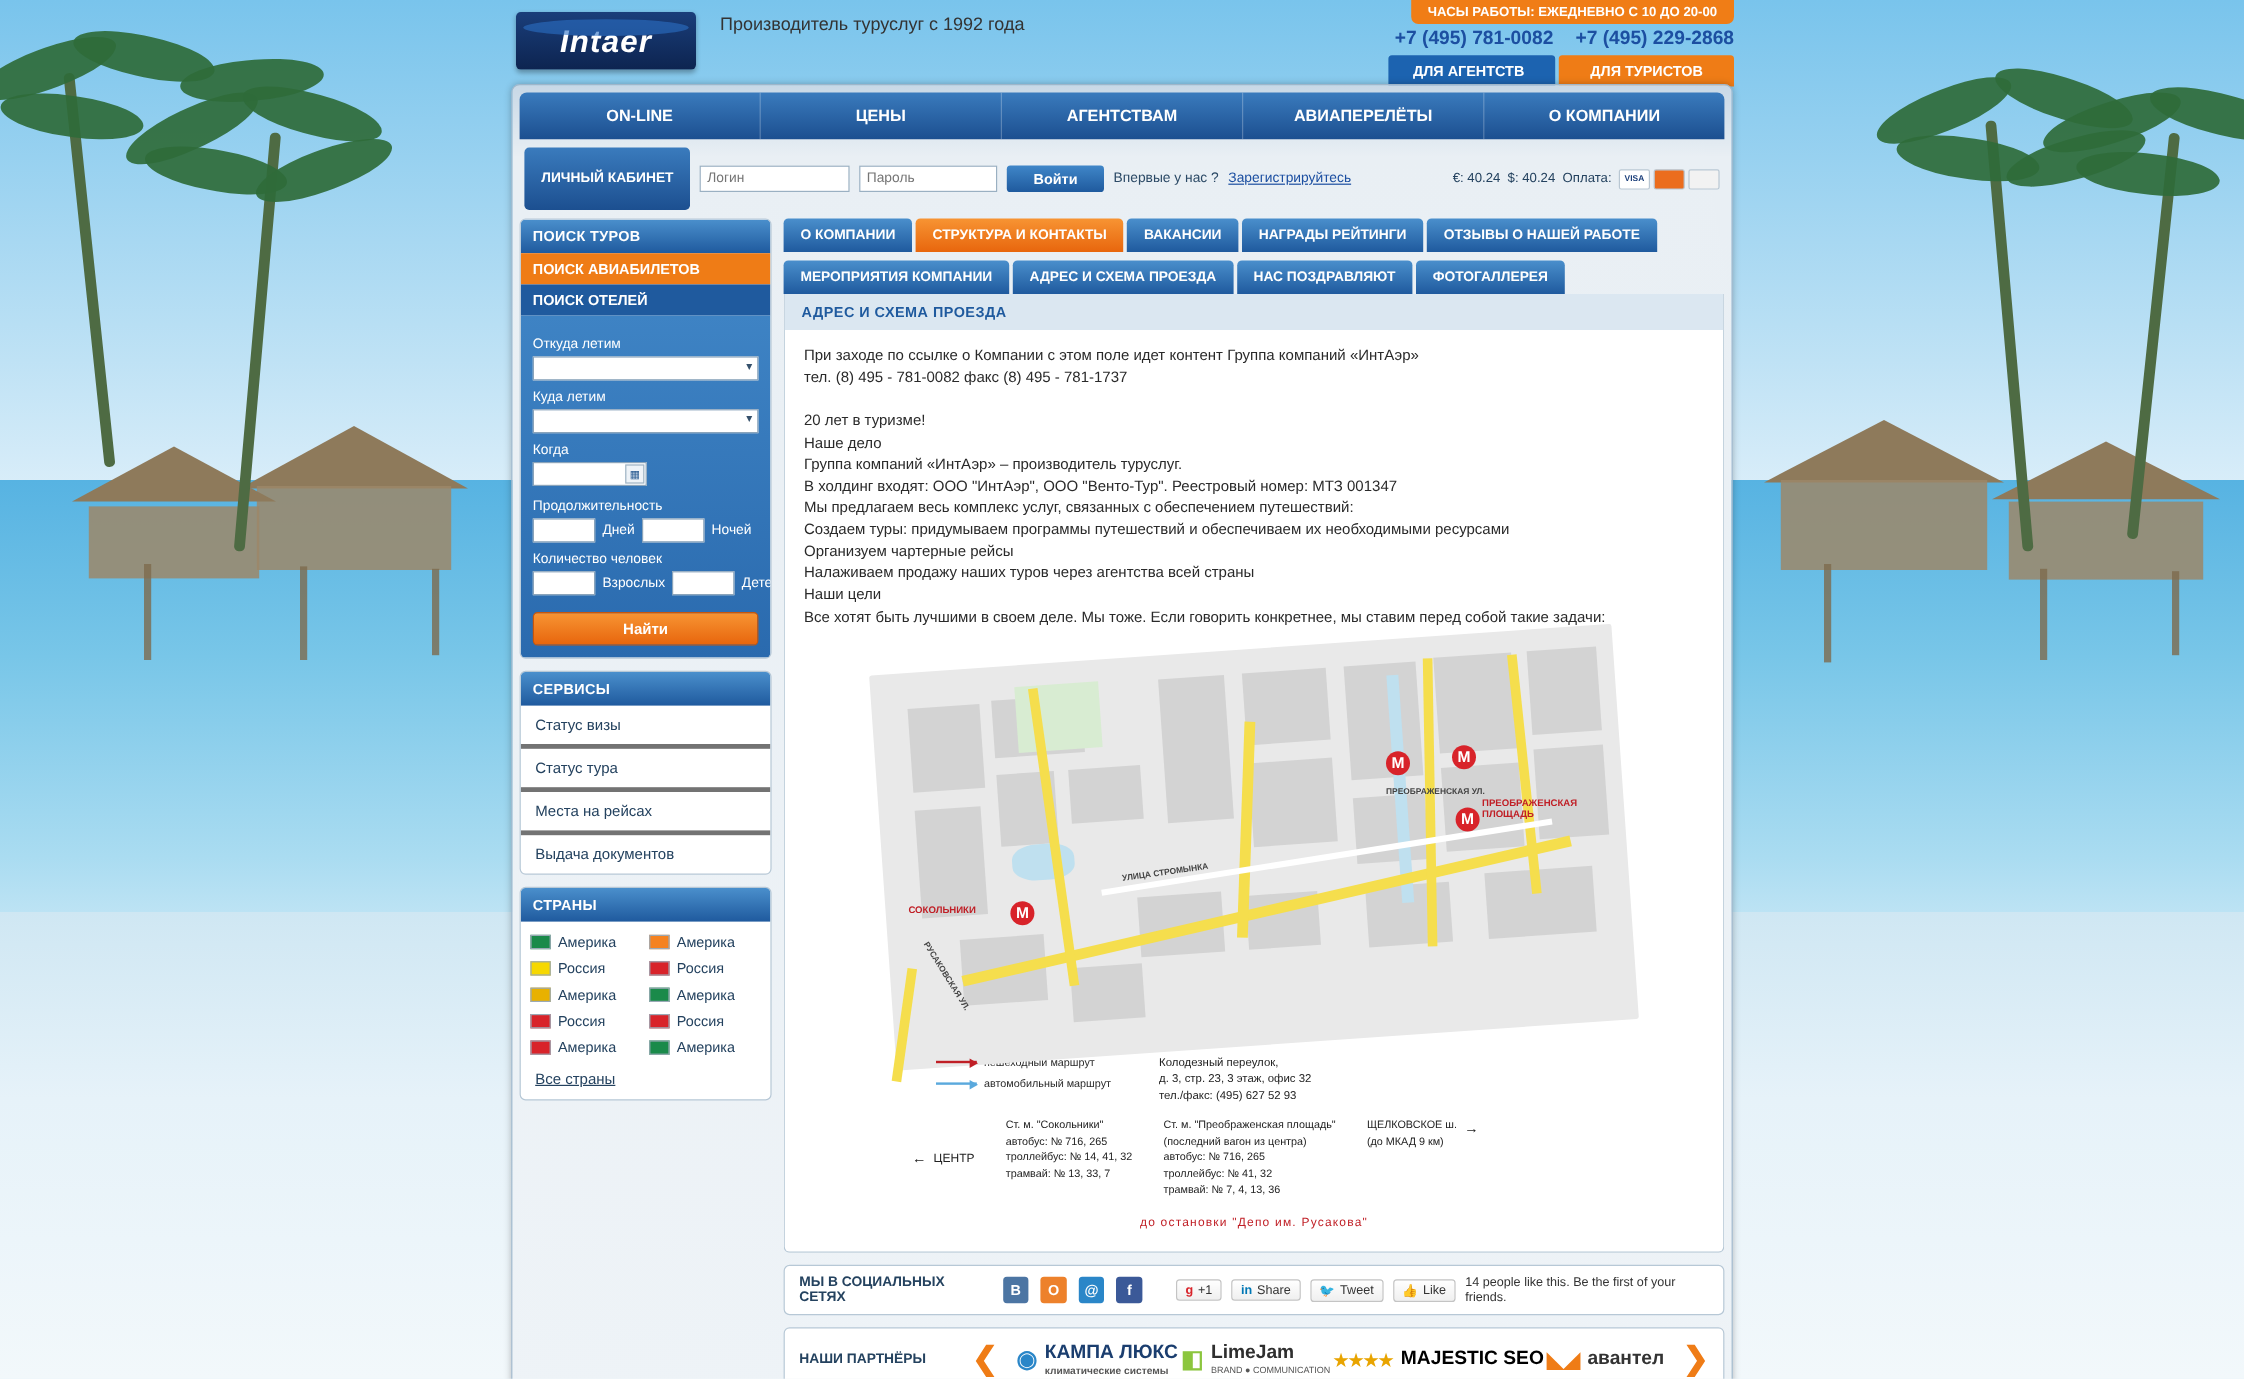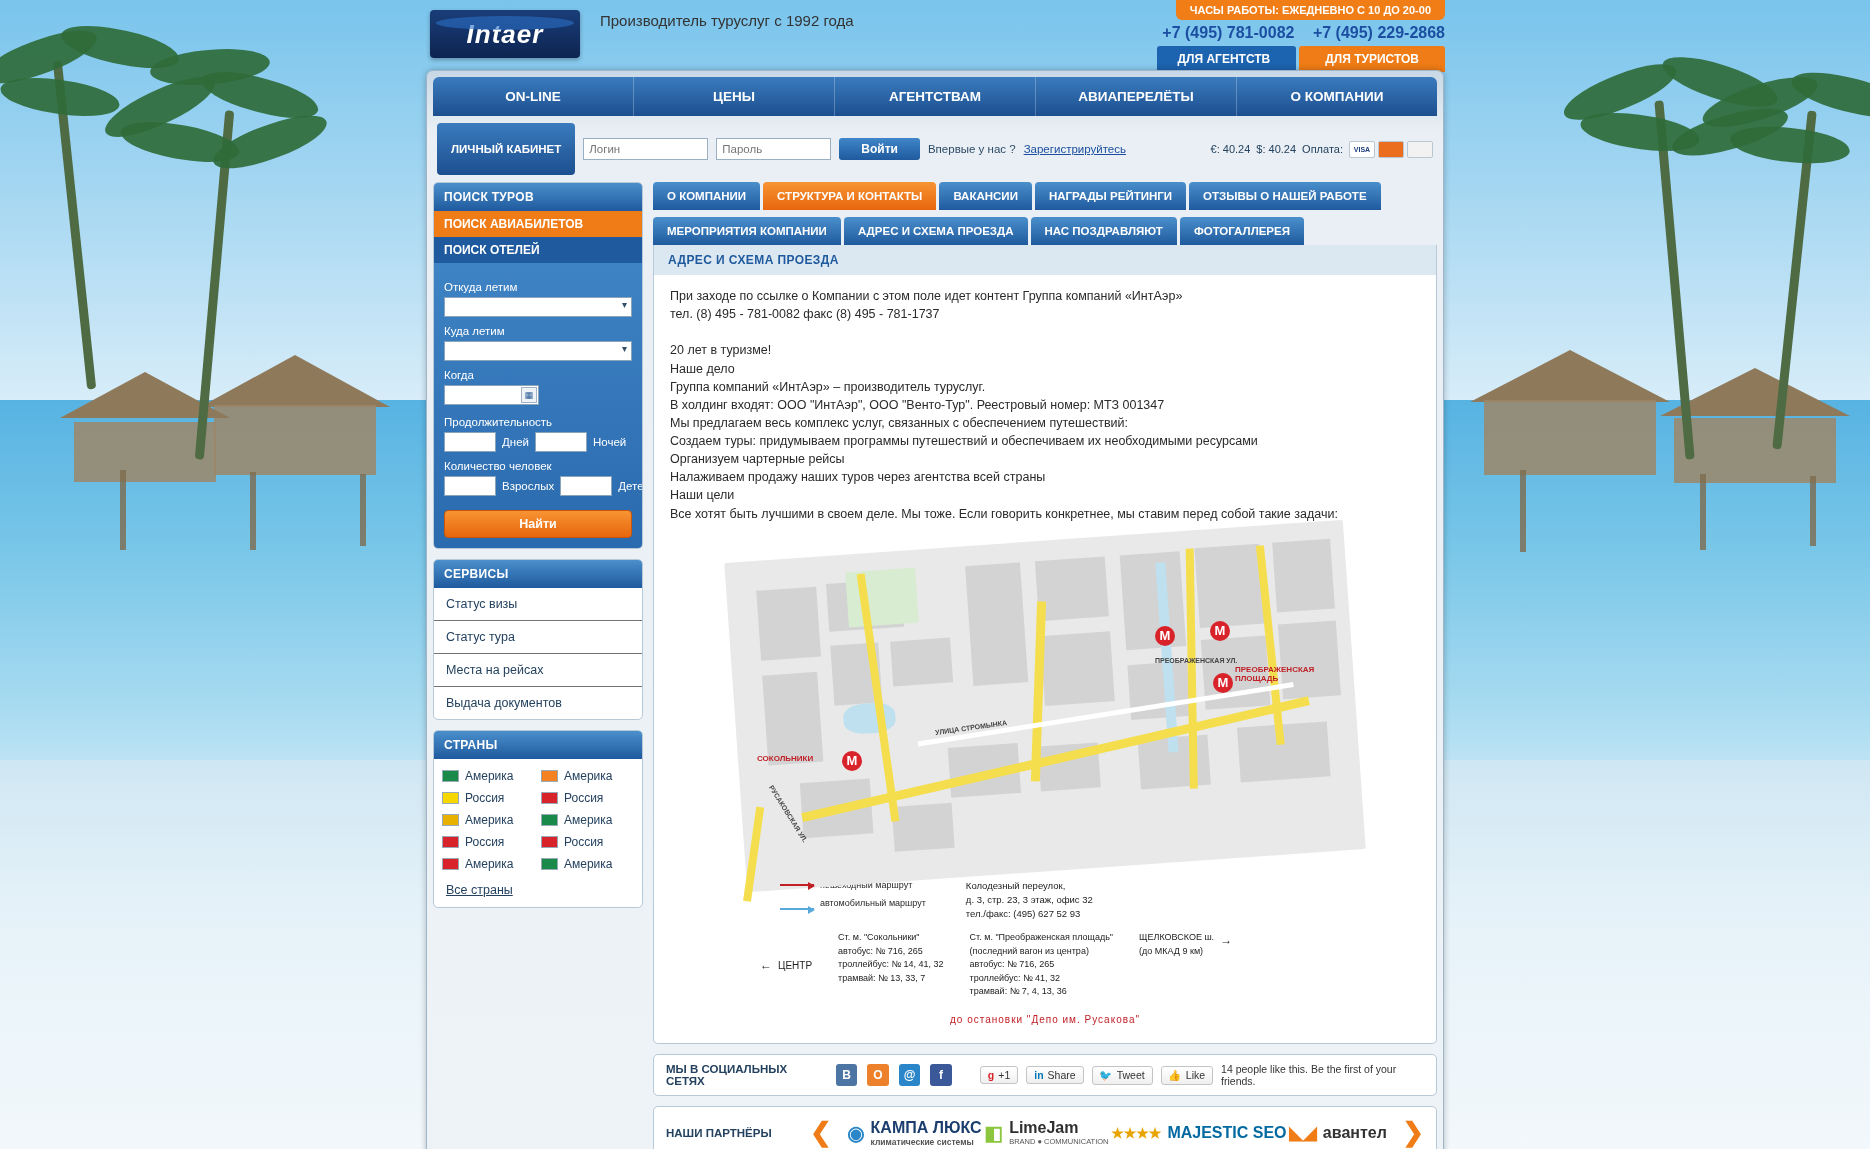--- a/index.html
+++ b/index.html
@@ -91,21 +91,21 @@
   .sel:after { content:"▾"; position:absolute; right:4px; top:1px; font-size:10px; color:#35506b; }
   .datefield { width:95px; height:20px; border:1px solid #8aa4bb; background:#fff; position:relative; display:inline-block;}
   .datefield .cal { position:absolute; right:1px; top:1px; width:16px; height:16px; background:#eef3f8; border:1px solid #9fb3c4;
         font-size:9px; text-align:center; line-height:15px; color:#2a5c92;}
   .row2 { display:flex; align-items:center; gap:6px; margin-top:4px; }
   .tiny { width:52px; height:20px; border:1px solid #8aa4bb; background:#fff; }
   .row2 span { color:#fff; font-size:11.5px; }
   .find { display:block; width:100%; margin-top:14px; background:linear-gradient(to bottom,#f79433,#e8660d);
           color:#fff; font-size:12.5px; font-weight:bold; border:1px solid #c9560a; border-radius:4px; padding:6px 0; }
 
-  .svc a { display:block; padding:9px 12px; font-size:12.5px; color:#24425f; border-bottom:1px solid #737373; text-decoration:none; }
+  .svc a { display:block; padding:9px 12px; font-size:12.5px; color:#24425f; border-bottom:4px solid #737373; text-decoration:none; }
   .svc a:last-child { border-bottom:none; }
 
   .countries { padding:10px 8px 6px; }
   .cgrid { display:grid; grid-template-columns:1fr 1fr; gap:8px 6px; }
   .citem { display:flex; align-items:center; gap:6px; font-size:12px; color:#24425f; }
   .flag { width:17px; height:12px; border:1px solid #9aa9b6; flex:0 0 auto; }
   .allc { display:block; margin:12px 0 4px 4px; font-size:12.5px; color:#24425f; }
 
   
   .tabs { display:flex; gap:3px; flex-wrap:wrap; }
@@ -452,21 +452,21 @@
               <div class="mlabel" style="left:200px; top:182px; font-weight:bold; transform:rotate(-8deg);">УЛИЦА СТРОМЫНКА</div>
               <div class="mlabel" style="left:20px; top:268px; font-weight:bold; transform:rotate(58deg);">РУСАКОВСКАЯ УЛ.</div>
             </div>
 
             <div style="display:flex; gap:40px; margin-top:8px;">
               <div style="margin-left:110px;">
                 <div class="ln" style="display:flex;align-items:center;gap:6px;margin-bottom:5px;">
                   <span class="arr"></span>
                   <span style="font-size:9px">пешеходный маршрут</span>
                 </div>
-                <div class="ln" style="display:flex;align-items:flex-end;gap:6px;">
+                <div class="ln" style="display:flex;align-items:center;gap:6px;">
                   <span class="arr blue"></span>
                   <span style="font-size:9px">автомобильный маршрут</span>
                 </div>
               </div>
               <div class="addr">
                 <div>Колодезный переулок,</div>
                 <div>д. 3, стр. 23, 3 этаж, офис 32</div>
                 <div>тел./факс: (495) 627 52 93</div>
               </div>
             </div>
@@ -540,21 +540,21 @@
             </div>
             <div class="plogo">
               <span style="color:#8cc63e;font-size:20px">◧</span>
               <span>
                 <span style="color:#2f2f2f">LimeJam</span>
                 <div style="font-size:7.5px;color:#555;font-weight:normal">BRAND ● COMMUNICATION</div>
               </span>
             </div>
             <div class="plogo">
               <span style="color:#e8a400;font-size:14px">★★★★</span>
-              <span style="color:#0369a1">MAJESTIC SEO</span>
+              <span style="color:#000000">MAJESTIC SEO</span>
             </div>
             <div class="plogo">
               <span style="color:#ef7c16;font-size:18px">◣◢</span>
               <span>авантел</span>
             </div>
           </div>
           <div class="parrow">❯</div>
         </div>
 
       </div>

